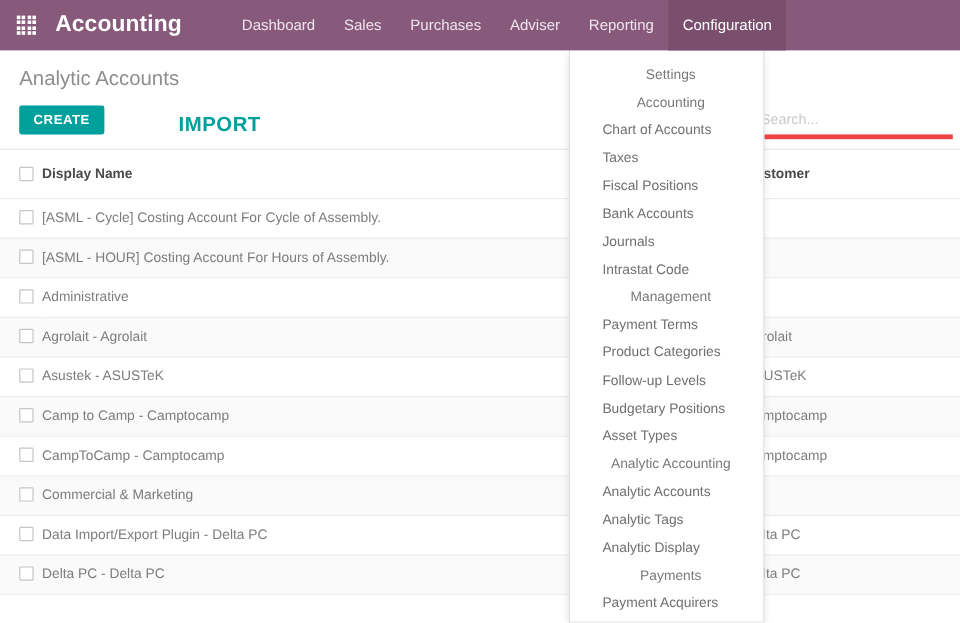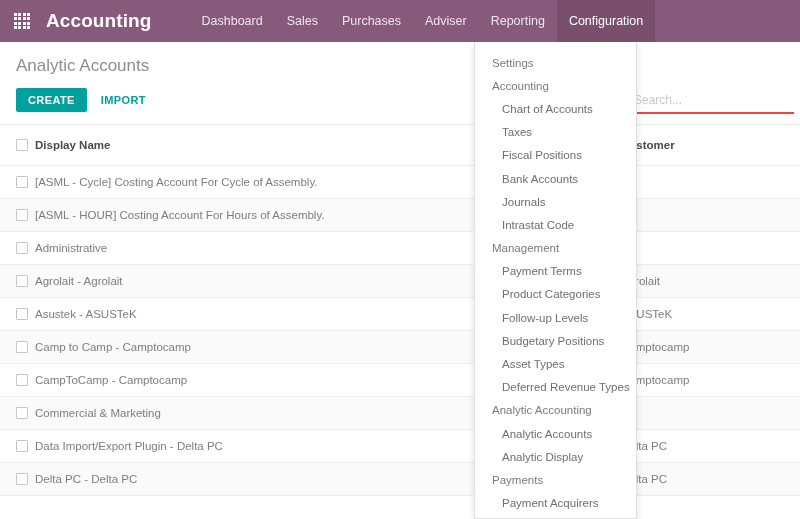--- a/index.html
+++ b/index.html
@@ -83,31 +83,32 @@
     letter-spacing: .4px;
     padding: 6px 12px;
     border-radius: 2px;
     cursor: pointer;
     font-family: "Liberation Sans", sans-serif;
   }
   .btn-import {
     background: transparent;
     border: none;
     color: #00A09D;
-    font-size: 11px;
+    font-size: 17px;
     font-weight: bold;
     letter-spacing: .4px;
     padding: 6px 4px;
     cursor: pointer;
     font-family: "Liberation Sans", sans-serif;
+    margin-left: 48px;
   }
   .searchview {
     position: absolute; right: 6px; top: 48px;
     width: 162px;
-    border-bottom: 2px solid #ef4444;
+    border-bottom: 4px solid #ef4444;
     padding-bottom: 4px;
   }
   .searchview input {
     width: 100%;
     border: none; outline: none;
     font-size: 12px;
     color: #666;
     background: transparent;
     font-family: "Liberation Sans", sans-serif;
   }
@@ -170,20 +171,21 @@
     z-index: 20;
     overflow: hidden;
     padding-top: 9px;
   }
   .dd-section {
     font-size: 11.5px;
     color: #7a7a7a;
     padding: 5.6px 10px 5.6px 17px;
     white-space: nowrap;
     cursor: pointer;
+    text-align: center;
   }
   .dd-item {
     font-size: 11.5px;
     color: #6f6f6f;
     padding: 5.6px 10px 5.6px 27px;
     white-space: nowrap;
     cursor: pointer;
   }
 </style>
 </head>
@@ -308,21 +310,21 @@
       <div class="dd-item">Fiscal Positions</div>
       <div class="dd-item">Bank Accounts</div>
       <div class="dd-item">Journals</div>
       <div class="dd-item">Intrastat Code</div>
       <div class="dd-section">Management</div>
       <div class="dd-item">Payment Terms</div>
       <div class="dd-item">Product Categories</div>
       <div class="dd-item">Follow-up Levels</div>
       <div class="dd-item">Budgetary Positions</div>
       <div class="dd-item">Asset Types</div>
-      <div class="dd-item">Deferred Revenue Types</div>
       <div class="dd-section">Analytic Accounting</div>
       <div class="dd-item">Analytic Accounts</div>
+      <div class="dd-item">Analytic Tags</div>
       <div class="dd-item">Analytic Display</div>
       <div class="dd-section">Payments</div>
       <div class="dd-item">Payment Acquirers</div>
     </div>
 
 </div>
 
 </body></html>

